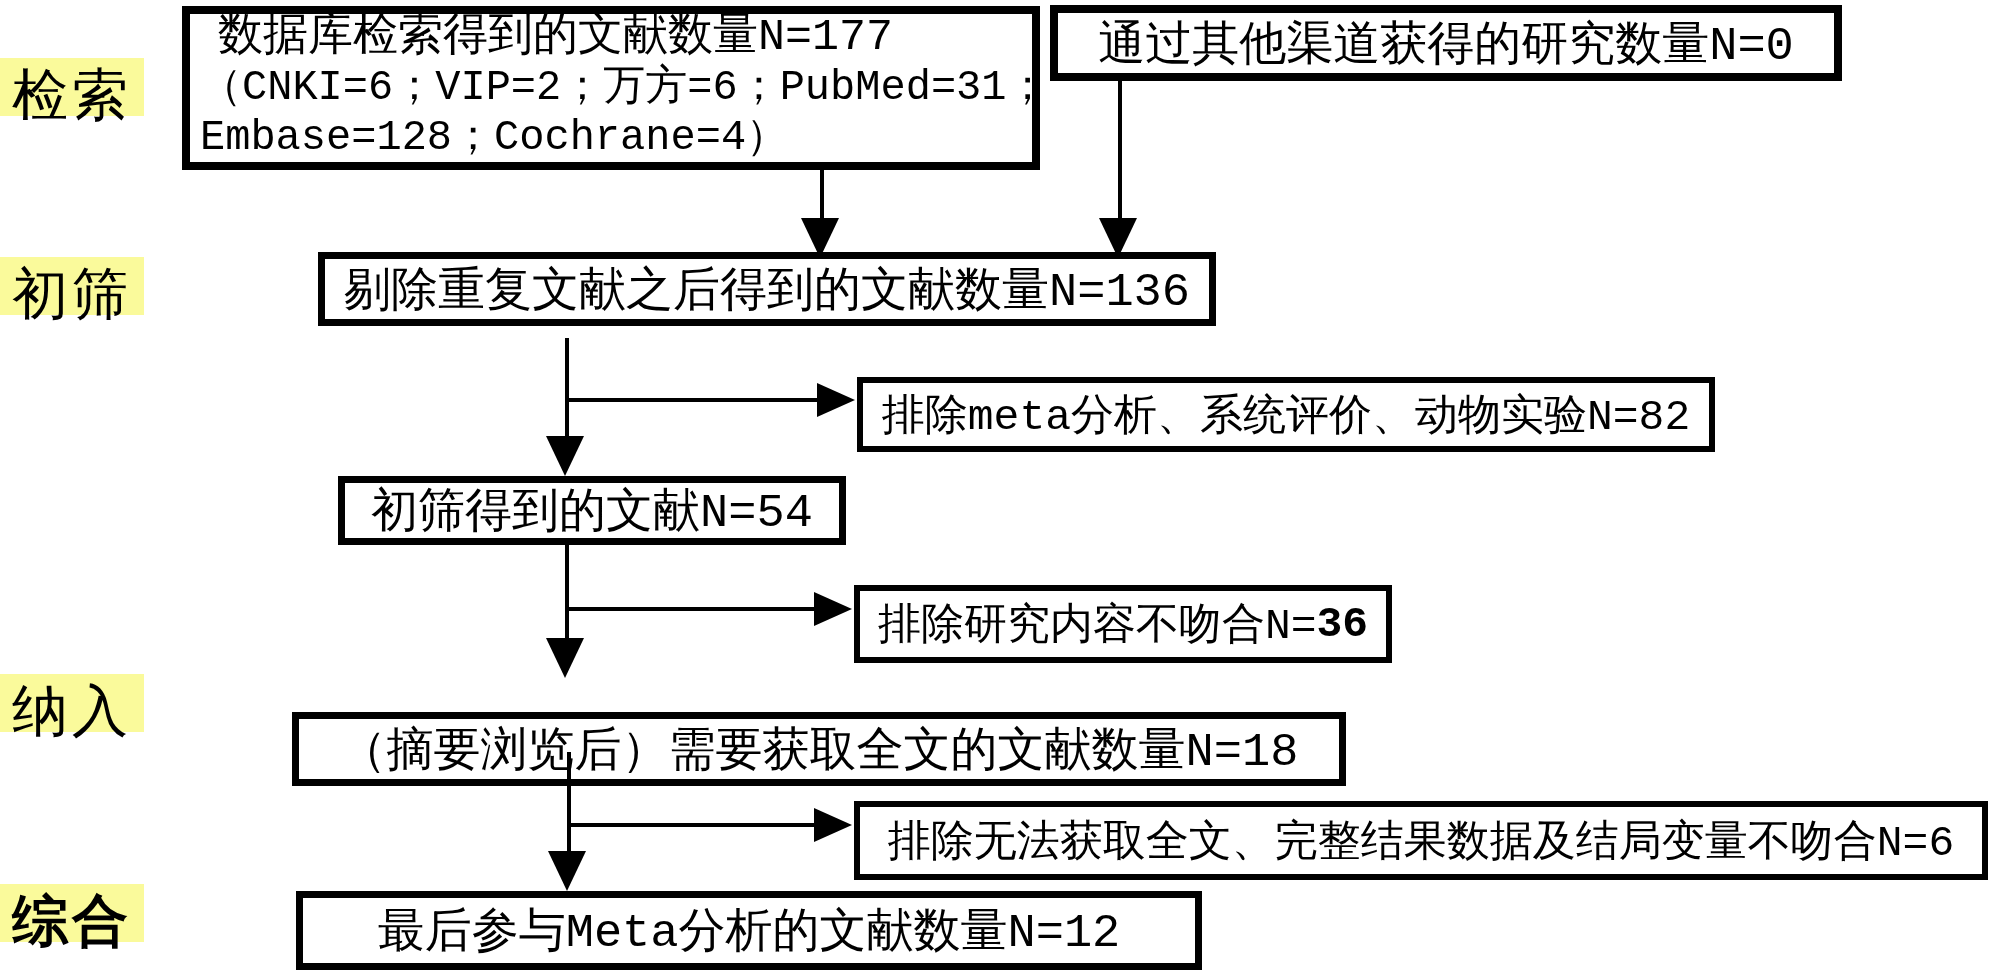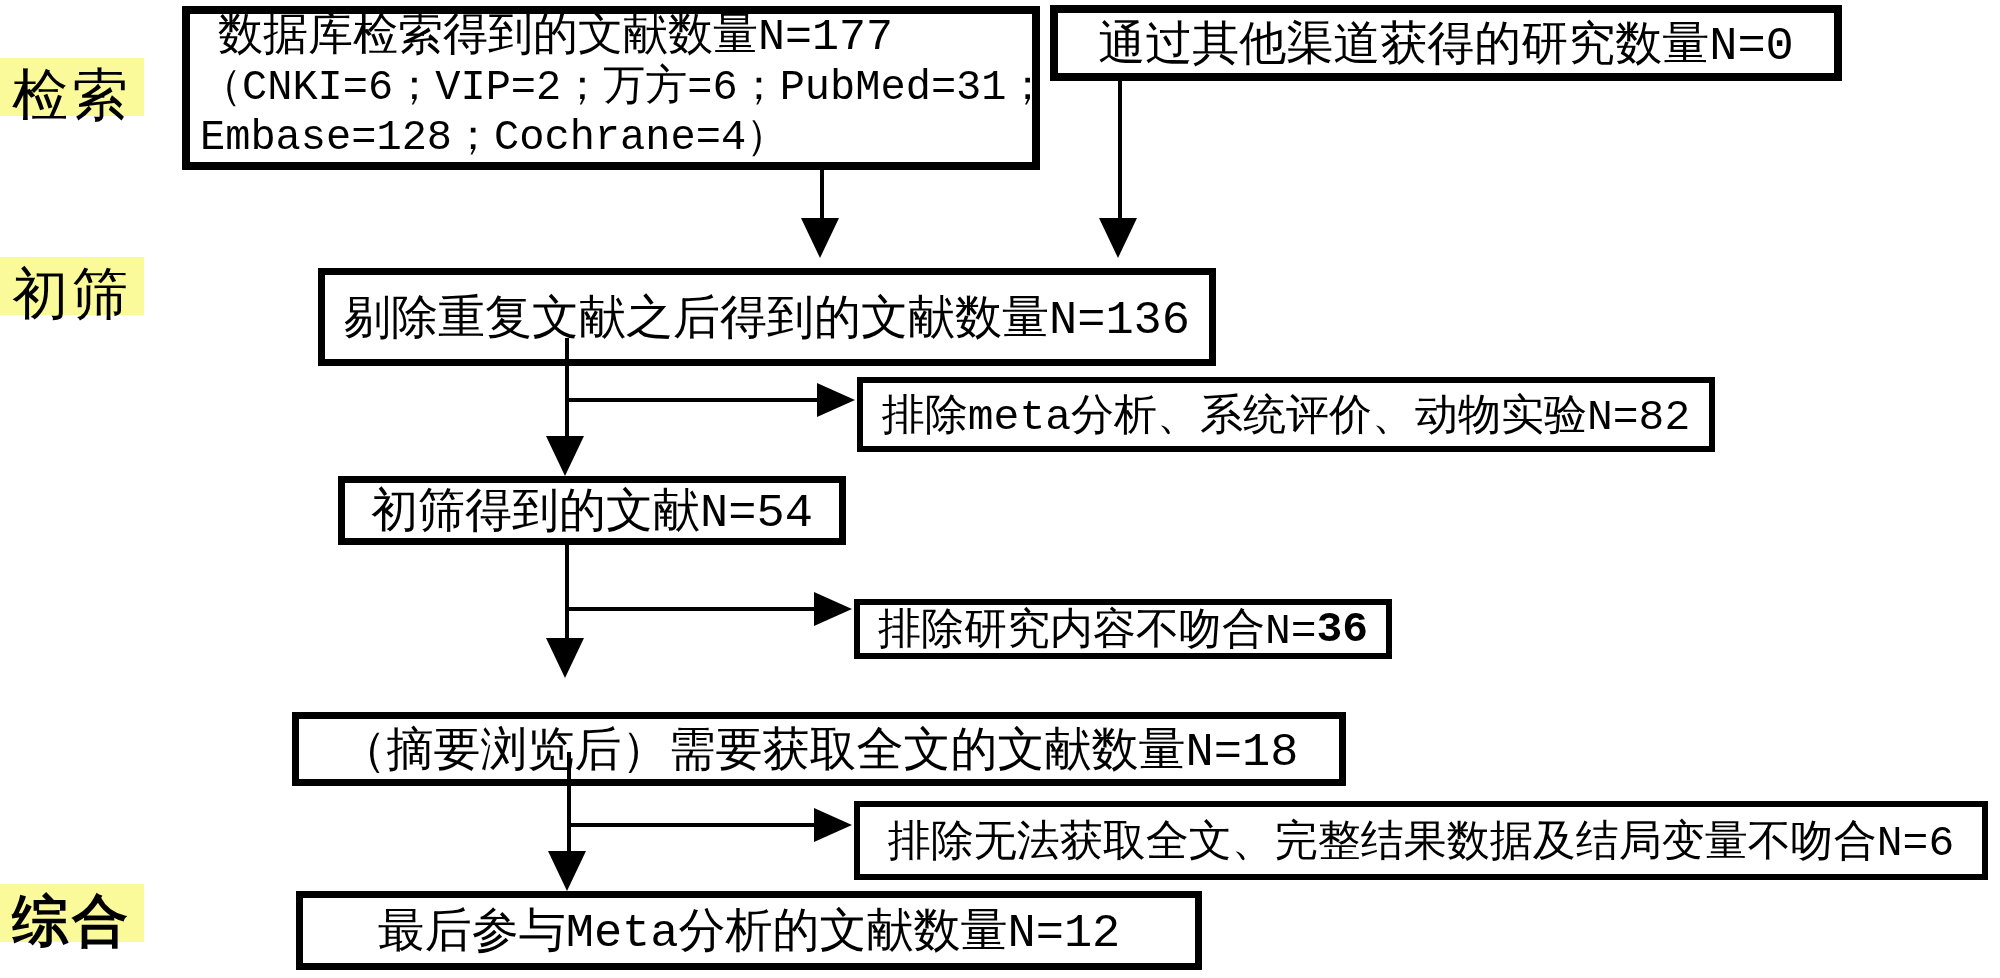--- a/index.html
+++ b/index.html
@@ -68,38 +68,39 @@
     border-left: 38px solid #000000;
   }
 </style>
 </head>
 <body>
 
 <div class="canvas">
 
   <div class="stage" style="top:58px;">检索</div>
   <div class="stage" style="top:257px;">初筛</div>
+  <div class="stage" style="top:674px;">纳入</div>
   <div class="stage" style="top:884px;font-weight:bold;">综合</div>
 
   <div class="node multiline" style="left:182px; top:6px; width:858px; height:164px;">
     <span class="l1">数据库检索得到的文献数量N=177</span>
     <span class="l2">（CNKI=6；VIP=2；万方=6；PubMed=31；</span>
     <span class="l3">Embase=128；Cochrane=4）</span>
   </div>
 
   <div class="node" style="left:1050px; top:5px; width:792px; height:76px; border-width:8px;">
       <span>通过其他渠道获得的研究数量N=0</span>
     </div>
 
   <div class="vline" style="left:820px; top:170px; height:54px;"></div>
   <div class="head-down" style="left:801px; top:218px;"></div>
   <div class="vline" style="left:1118px; top:81px; height:139px;"></div>
   <div class="head-down" style="left:1099px; top:218px;"></div>
 
-  <div class="node" style="left:318px; top:268px; width:898px; height:98px;">
+  <div class="node" style="left:318px; top:252px; width:898px; height:74px;">
       <span>剔除重复文献之后得到的文献数量N=136</span>
     </div>
 
   <div class="vline" style="left:565px; top:338px; height:102px;"></div>
   <div class="head-down" style="left:546px; top:436px;"></div>
   <div class="hline" style="left:567px; top:398px; width:250px;"></div>
   <div class="head-right" style="left:817px; top:383px;"></div>
 
   <div class="node excl" style="left:857px; top:362px; width:858px; height:75px;">
       <span>排除meta分析、系统评价、动物实验N=82</span>
@@ -107,21 +108,21 @@
 
   <div class="node" style="left:338px; top:476px; width:508px; height:69px;">
       <span>初筛得到的文献N=54</span>
     </div>
 
   <div class="vline" style="left:565px; top:545px; height:95px;"></div>
   <div class="head-down" style="left:546px; top:638px;"></div>
   <div class="hline" style="left:567px; top:607px; width:248px;"></div>
   <div class="head-right" style="left:814px; top:592px;"></div>
 
-  <div class="node excl" style="left:854px; top:584px; width:538px; height:60px;text-align:center;">
+  <div class="node excl" style="left:854px; top:570px; width:538px; height:78px;text-align:center;">
     <span>排除研究内容不吻合N=</span>
       <b>36</b>
   </div>
 
   <div class="node" style="left:292px; top:712px; width:1054px; height:74px;text-align:center;">
       <span>（摘要浏览后）需要获取全文的文献数量N=18</span>
     </div>
 
   <div class="vline" style="left:567px; top:752px; height:103px;"></div>
   <div class="head-down" style="left:548px; top:851px;"></div>

